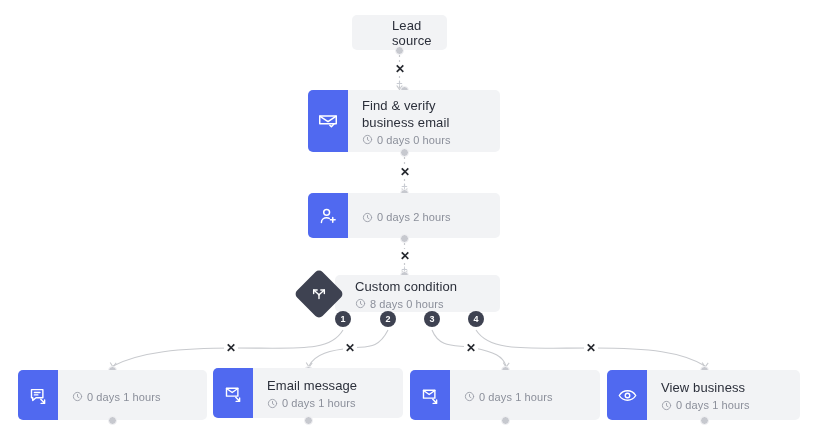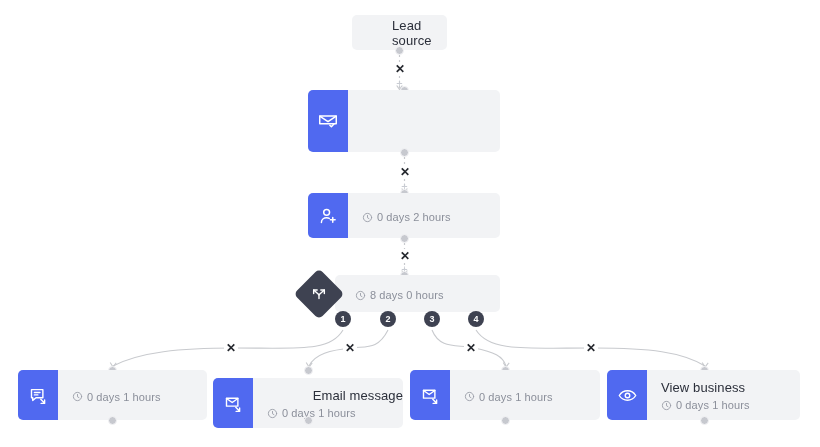--- a/index.html
+++ b/index.html
@@ -199,20 +199,31 @@
 
   <div class="port" style="left:400px; top:86px;"></div>
   <div class="node" style="left:308px; top:90px; width:192px; height:62px;">
     <div class="icon-panel">
       <svg width="22" height="22" viewBox="0 0 24 24" fill="none" stroke="#ffffff" stroke-width="1.6" stroke-linecap="round" stroke-linejoin="round">
         <path d="M3 6.5h18v8.5H3z"></path>
         <path d="M3 6.8l9 6 9-6"></path>
         <path d="M14 16.6l1.7 1.7 3-3.4"></path>
       </svg>
     </div>
+    <div class="node-body">
+      <div class="node-title">Find &amp; verify
+business email</div>
+      <div class="node-meta">
+        <svg width="11" height="11" viewBox="0 0 24 24" fill="none" stroke="#9b9fa9" stroke-width="2" stroke-linecap="round" stroke-linejoin="round">
+          <circle cx="12" cy="12" r="9"></circle>
+          <path d="M12 7.5v5l3.2 2"></path>
+        </svg>
+        <span>0 days 0 hours</span>
+      </div>
+    </div>
   </div>
   <div class="port" style="left:400px; top:148px;"></div>
 
   <div class="edge-x" style="left:398px; top:165px;">✕</div>
   <div class="edge-plus" style="left:399px; top:181px;">+</div>
 
   <div class="port" style="left:400px; top:189px;"></div>
   <div class="node" style="left:308px; top:193px; width:192px; height:45px;">
     <div class="icon-panel">
       <svg width="22" height="22" viewBox="0 0 24 24" fill="none" stroke="#ffffff" stroke-width="1.6" stroke-linecap="round" stroke-linejoin="round">
@@ -232,20 +243,21 @@
     </div>
   </div>
   <div class="port" style="left:400px; top:234px;"></div>
 
   <div class="edge-x" style="left:398px; top:249px;">✕</div>
   <div class="edge-plus" style="left:399px; top:264px;">+</div>
 
   <div class="port" style="left:400px; top:271px;"></div>
   <div class="node" style="left:335px; top:275px; width:165px; height:37px;">
     <div class="node-body" style="padding-left:20px;">
+      <div class="node-title">Custom condition</div>
       <div class="node-meta">
         <svg width="11" height="11" viewBox="0 0 24 24" fill="none" stroke="#9b9fa9" stroke-width="2" stroke-linecap="round" stroke-linejoin="round">
           <circle cx="12" cy="12" r="9"></circle>
           <path d="M12 7.5v5l3.2 2"></path>
         </svg>
         <span>8 days 0 hours</span>
       </div>
     </div>
   </div>
   <div class="diamond" style="left:301px; top:276px;">
@@ -283,21 +295,21 @@
           <circle cx="12" cy="12" r="9"></circle>
           <path d="M12 7.5v5l3.2 2"></path>
         </svg>
         <span>0 days 1 hours</span>
       </div>
     </div>
   </div>
   <div class="port" style="left:108px; top:416px;"></div>
 
   <div class="port" style="left:304px; top:366px;"></div>
-  <div class="node" style="left:213px; top:378px; width:190px; height:50px;text-align:right;">
+  <div class="node" style="left:213px; top:368px; width:190px; height:50px;">
     <div class="icon-panel">
       <svg width="21" height="21" viewBox="0 0 24 24" fill="none" stroke="#ffffff" stroke-width="1.6" stroke-linecap="round" stroke-linejoin="round">
         <path d="M4 6h13v9H4z"></path>
         <path d="M4 6.3l6.5 4.6L17 6.3"></path>
         <path d="M14.6 16.4l4.4 4.4M19 17v4h-4"></path>
       </svg>
     </div>
     <div class="node-body">
       <div class="node-title">Email message</div>
       <div class="node-meta">

